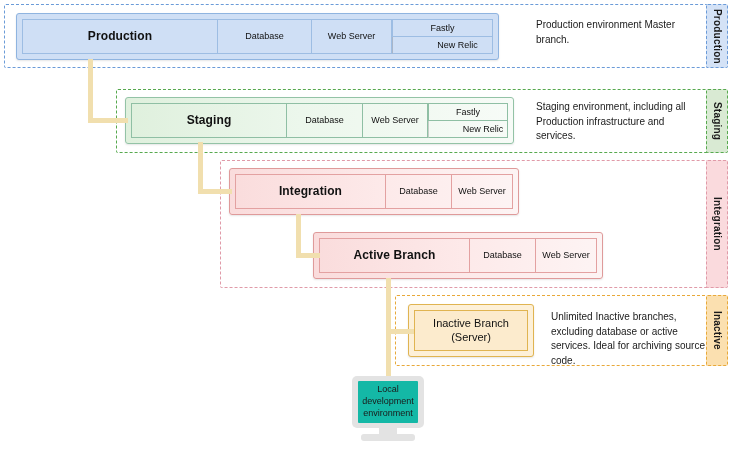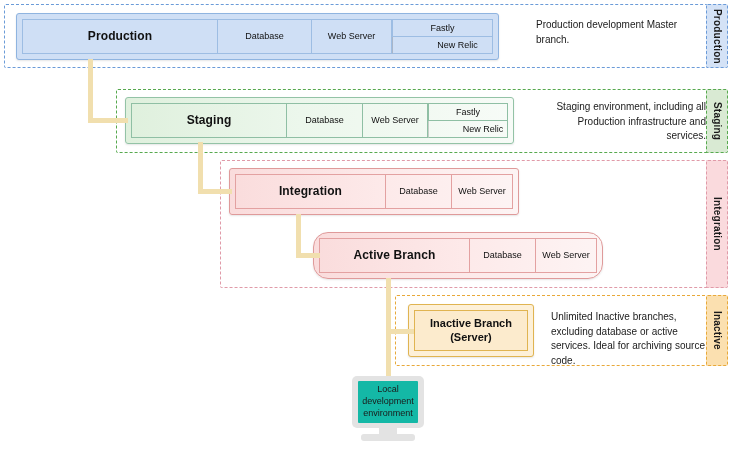--- a/index.html
+++ b/index.html
@@ -106,21 +106,21 @@
   }
   .cell + .cell { border-left: none; }
 
   .cell-title {
     font-size: 12px;
     font-weight: bold;
     letter-spacing: 0.1px;
   }
   .cell-title-sm {
     font-size: 11px;
-    font-weight: bold;
+    font-weight: normal;
     line-height: 1.25;
   }
 
   
   .cell-stack {
     box-sizing: border-box;
     display: flex;
     flex-direction: column;
   }
   .cell-stack .cell { flex: 1 1 50%; }
@@ -211,54 +211,54 @@
   <div class="card card-prod" style="left:16px; top:13px; width:483px; height:47px;">
     <div class="cell prod-cell cell-title" style="flex:0 0 196px;">Production</div>
     <div class="cell prod-cell" style="flex:0 0 94px;">Database</div>
     <div class="cell prod-cell" style="flex:0 0 80px;">Web Server</div>
     <div class="cell-stack" style="flex:1 1 auto;">
       <div class="cell prod-cell">Fastly</div>
       <div class="cell prod-cell">New Relic</div>
     </div>
   </div>
 
-  <div class="desc" style="left:536px; top:18px;">Production development Master branch.</div>
+  <div class="desc" style="left:536px; top:18px;">Production environment Master branch.</div>
 
   <div class="region region-staging" style="left:116px; top:89px; width:598px; height:64px;"></div>
 
   <div class="vtab vtab-staging" style="left:706px; top:89px; width:22px; height:64px;">
     <span>Staging</span>
   </div>
 
   <div class="card card-staging" style="left:125px; top:97px; width:389px; height:47px;">
     <div class="cell staging-cell cell-title" style="flex:0 0 156px;">Staging</div>
     <div class="cell staging-cell" style="flex:0 0 76px;">Database</div>
     <div class="cell staging-cell" style="flex:0 0 65px;">Web Server</div>
     <div class="cell-stack" style="flex:1 1 auto;">
       <div class="cell staging-cell">Fastly</div>
       <div class="cell staging-cell">New Relic</div>
     </div>
   </div>
 
-  <div class="desc" style="left:536px; top:100px;text-align:right;">Staging environment, including all Production infrastructure and services.</div>
+  <div class="desc" style="left:536px; top:100px;">Staging environment, including all Production infrastructure and services.</div>
 
   <div class="region region-integ" style="left:220px; top:160px; width:494px; height:128px;"></div>
 
   <div class="vtab vtab-integ" style="left:706px; top:160px; width:22px; height:128px;">
     <span>Integration</span>
   </div>
 
   <div class="card card-integ" style="left:229px; top:168px; width:290px; height:47px;">
     <div class="cell integ-cell cell-title" style="flex:0 0 151px;">Integration</div>
     <div class="cell integ-cell" style="flex:0 0 66px;">Database</div>
     <div class="cell integ-cell" style="flex:1 1 auto;">Web Server</div>
   </div>
 
 
-  <div class="card card-active" style="left:313px; top:232px; width:290px; height:47px;border-radius:15px;">
+  <div class="card card-active" style="left:313px; top:232px; width:290px; height:47px;">
     <div class="cell integ-cell cell-title" style="flex:0 0 151px;">Active Branch</div>
     <div class="cell integ-cell" style="flex:0 0 66px;">Database</div>
     <div class="cell integ-cell" style="flex:1 1 auto;">Web Server</div>
   </div>
 
   <div class="region region-inactive" style="left:395px; top:295px; width:319px; height:71px;"></div>
 
   <div class="vtab vtab-inactive" style="left:706px; top:295px; width:22px; height:71px;">
     <span>Inactive</span>
   </div>

